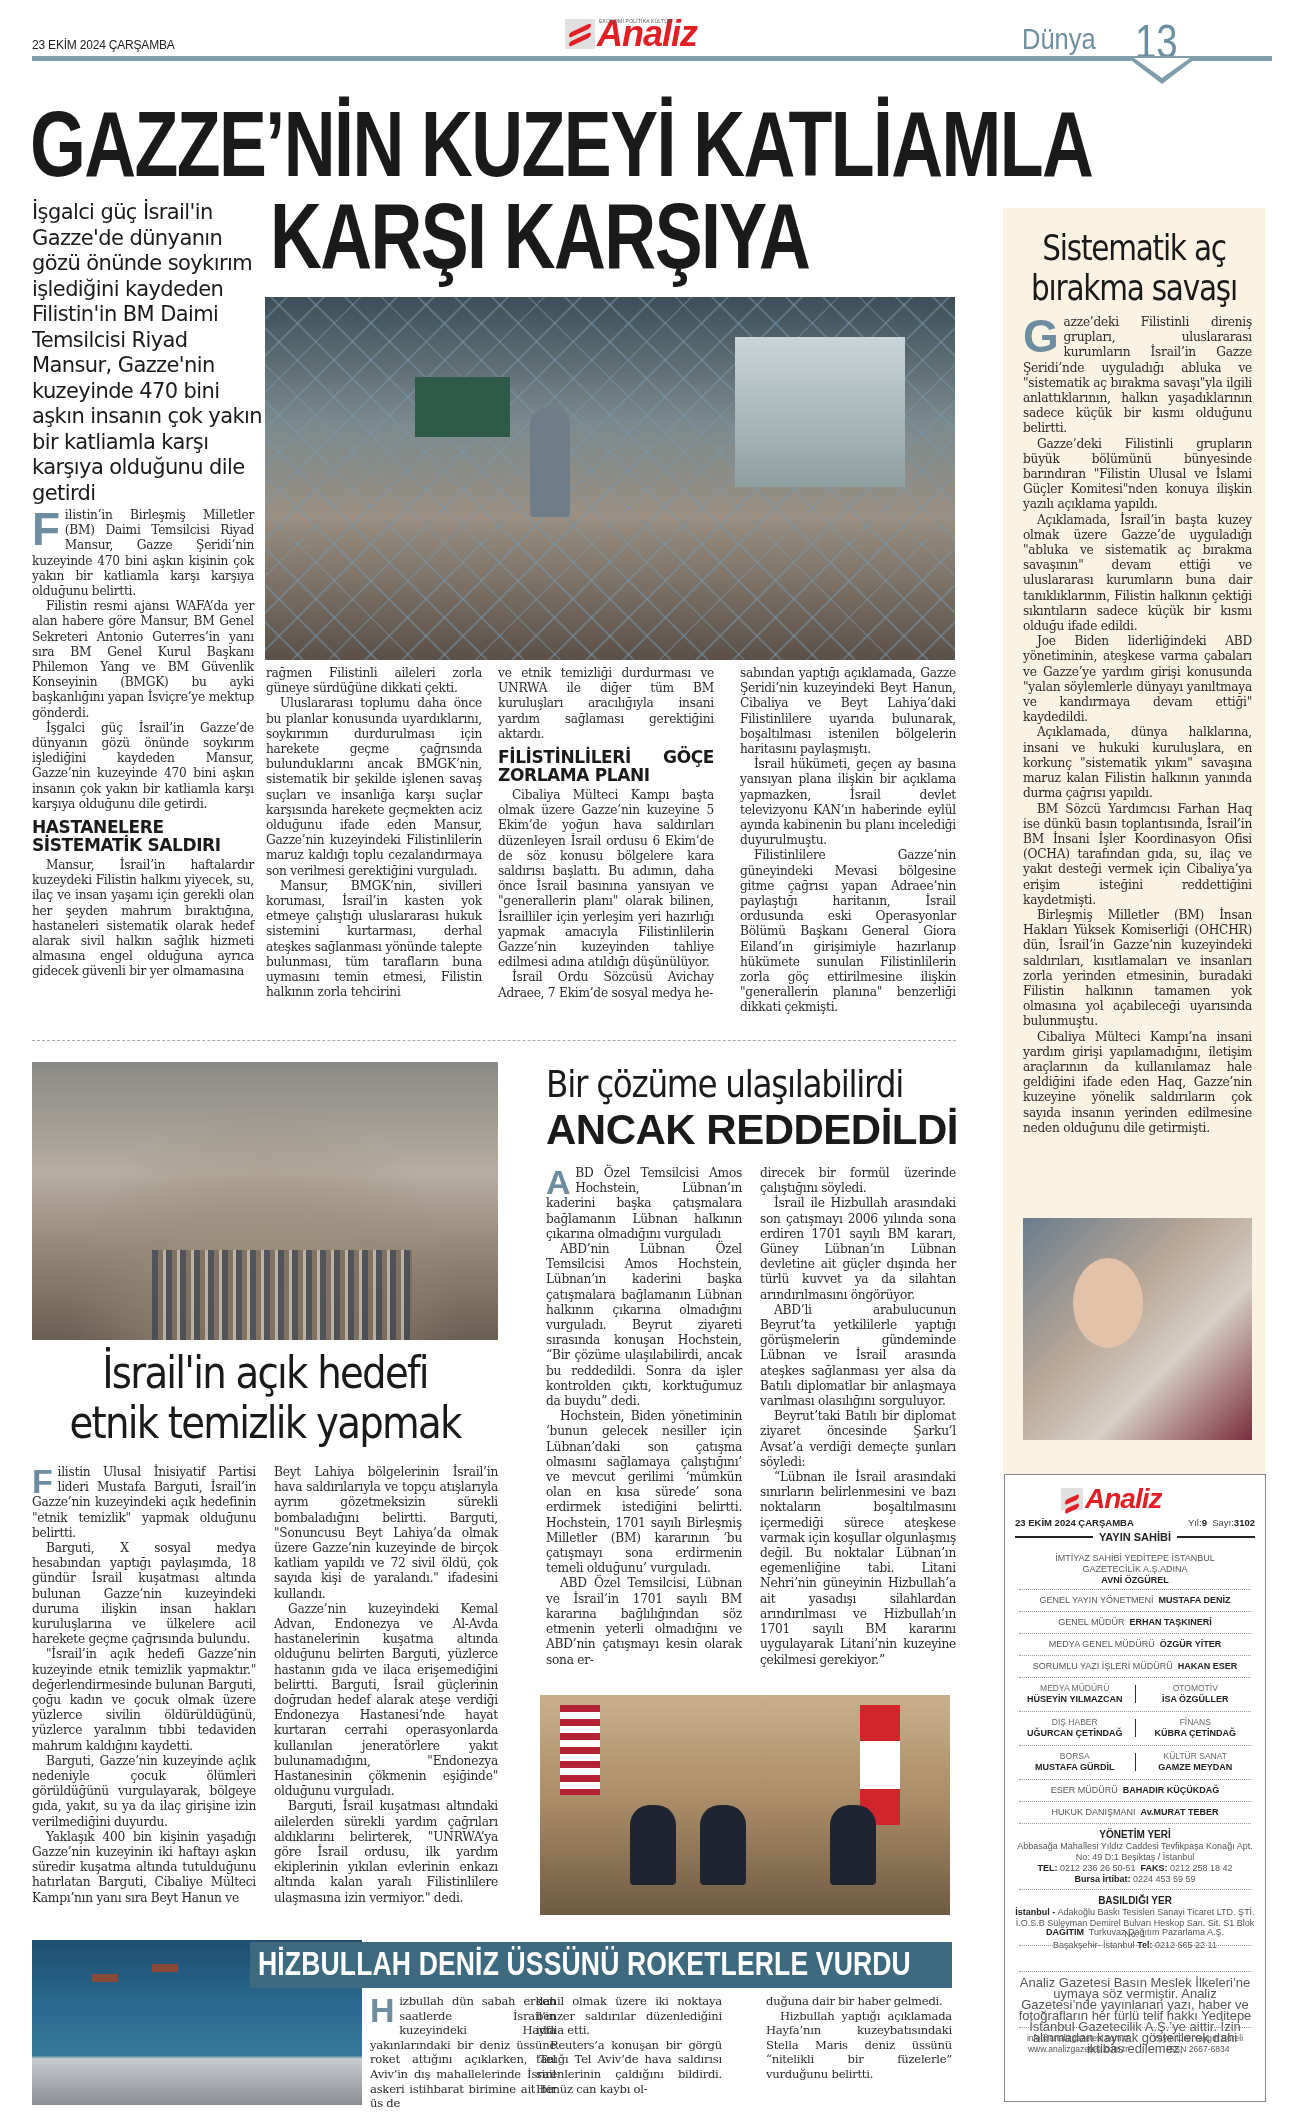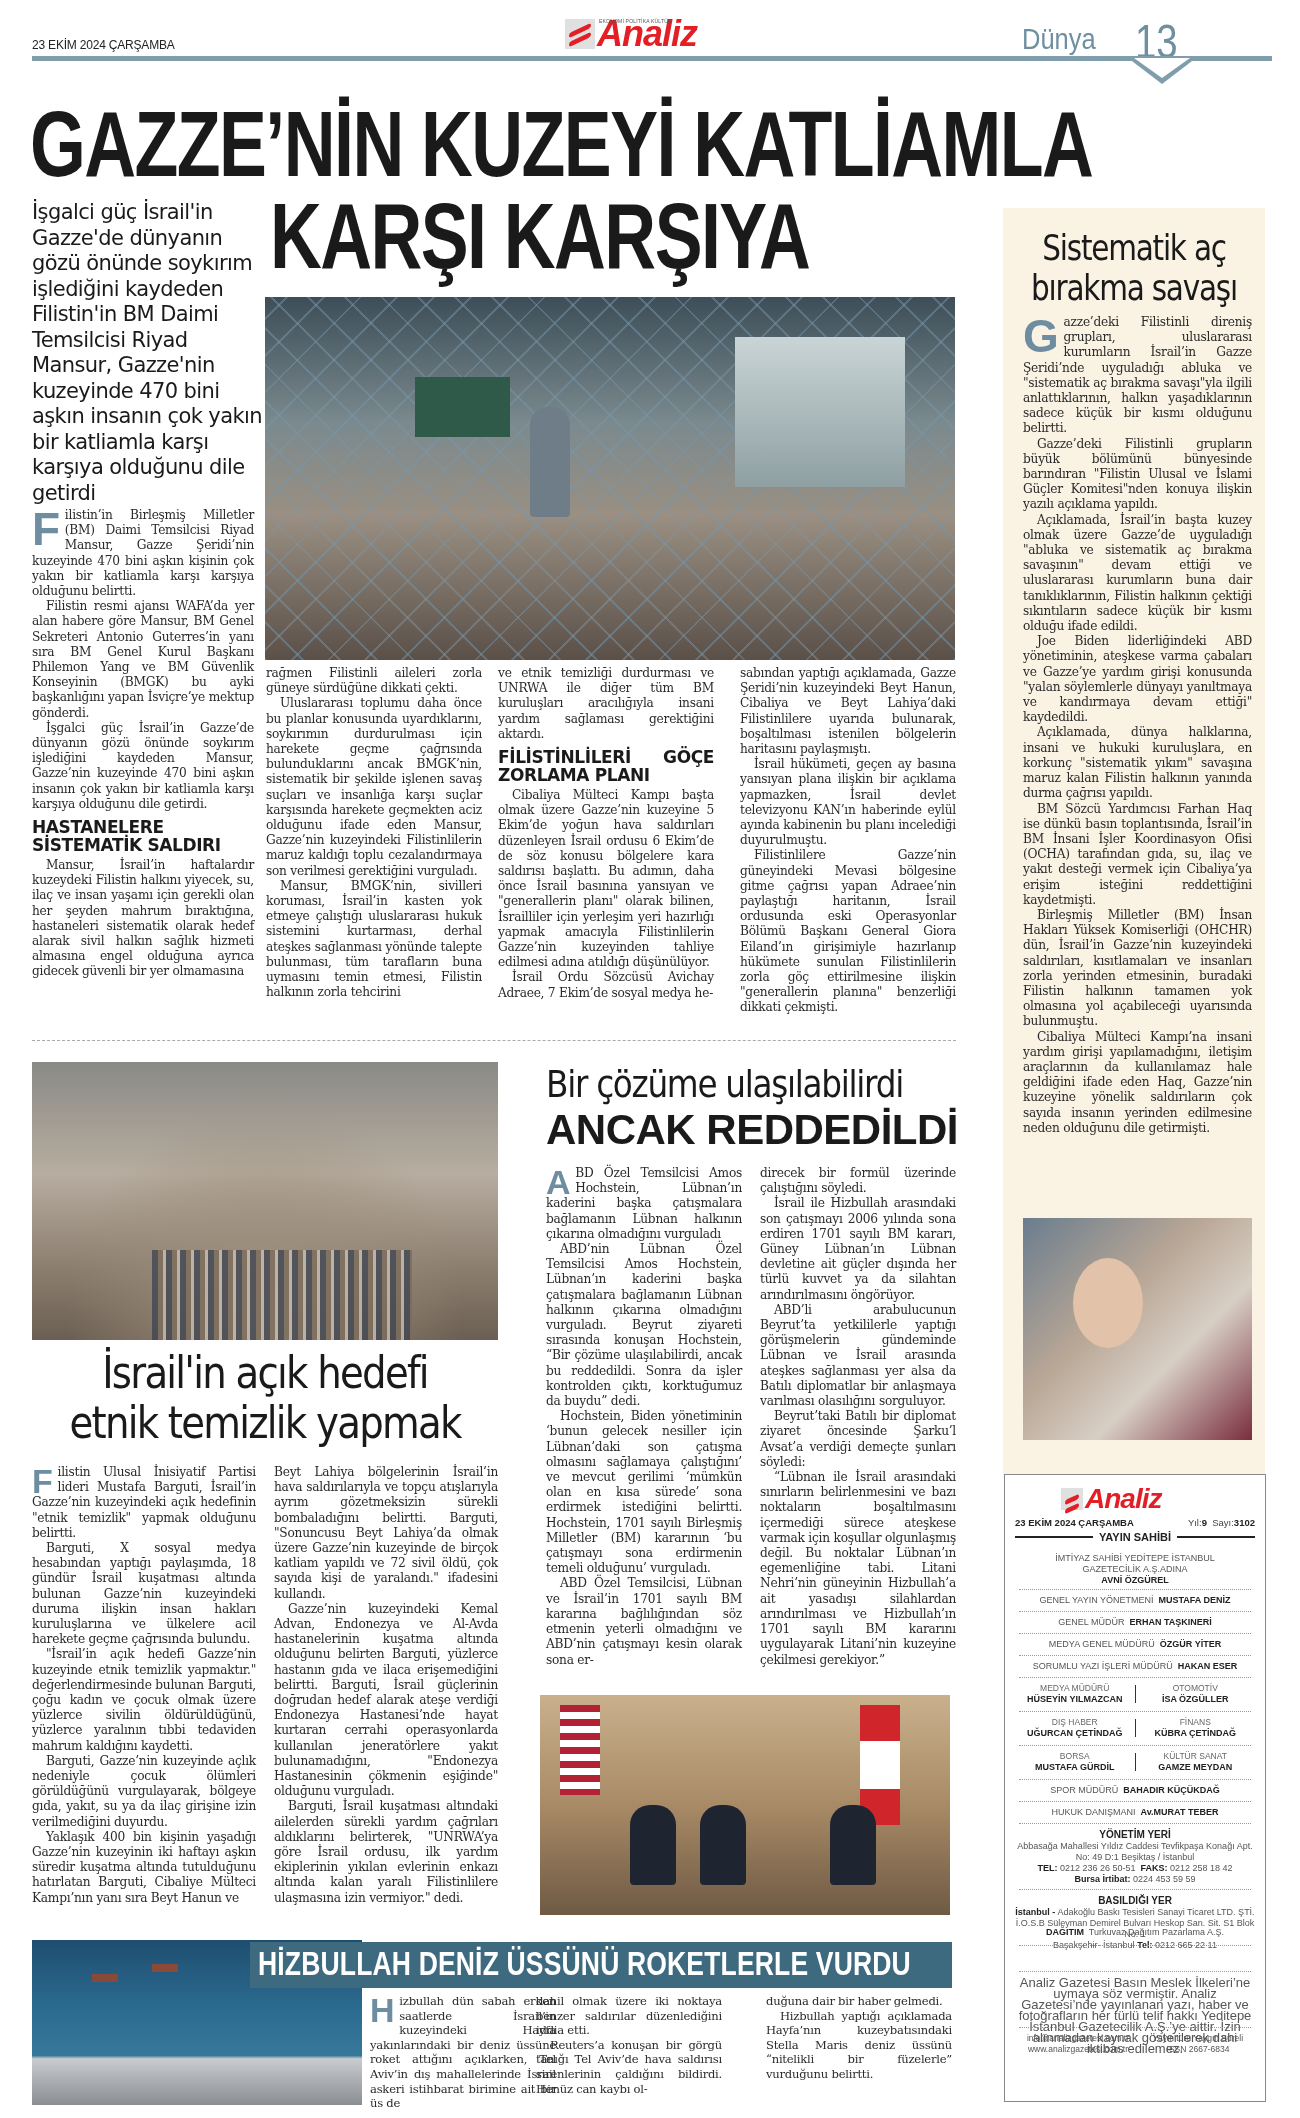--- a/index.html
+++ b/index.html
@@ -268,21 +268,21 @@
     <div><span>FİNANS</span><b>KÜBRA ÇETİNDAĞ</b></div>
   </div>
   <div class="imp-sep" style="top:270px;"></div>
   <div class="imp-split" style="top:276px;">
     <div><span>BORSA</span><b>MUSTAFA GÜRDİL</b></div>
       <div class="bar"></div>
     <div><span>KÜLTÜR SANAT</span><b>GAMZE MEYDAN</b></div>
   </div>
   <div class="imp-sep" style="top:304px;"></div>
 
-  <div class="imp-row" style="top:310px;"><span>SPOR MÜDÜRÜ</span>&nbsp; <b>BAHADIR KÜÇÜKDAĞ</b></div>
+  <div class="imp-row" style="top:310px;"><span>ESER MÜDÜRÜ</span>&nbsp; <b>BAHADIR KÜÇÜKDAĞ</b></div>
   <div class="imp-sep" style="top:326px;"></div>
   <div class="imp-row" style="top:332px;"><span>HUKUK DANIŞMANI</span>&nbsp; <b>Av.MURAT TEBER</b></div>
   <div class="imp-sep" style="top:348px;"></div>
 
   <div class="imp-row" style="top:354px;">
     <b style="font-size:10px;">YÖNETİM YERİ</b>
     <div>Abbasağa Mahallesi Yıldız Caddesi Tevfikpaşa Konağı Apt.</div>
     <div>No: 49 D:1 Beşiktaş / İstanbul</div>
     <div><b>TEL:</b> <span>0212 236 26 50-51</span>&nbsp; <b>FAKS:</b> <span>0212 258 18 42</span></div>
     <div><b>Bursa İrtibat:</b> <span>0224 453 59 59</span></div>

